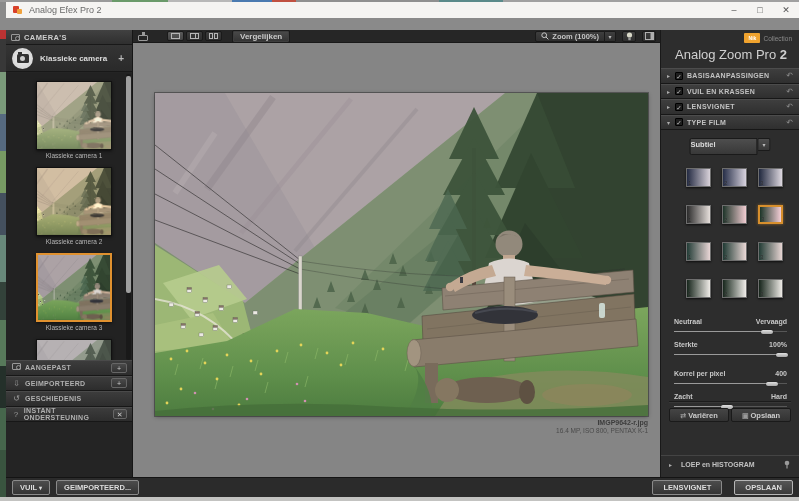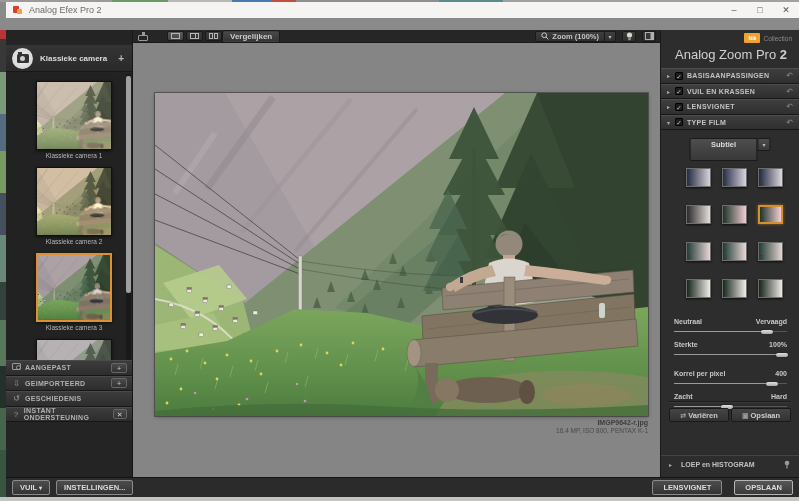--- a/index.html
+++ b/index.html
@@ -69,21 +69,21 @@
   .tb-export s { position:absolute; left:0; bottom:0; width:10px; height:6px; border:1px solid #9a9a9a; border-radius:1px; }
   .tb-export i { position:absolute; left:4px; top:0; width:3px; height:4px; background:#9a9a9a; }
   .viewbtns { display:flex; margin-left:18px; gap:2px; }
   .vbtn { width:17px; height:10px; border:1px solid #1a1a1a; border-radius:2px; background:linear-gradient(#3c3c3c,#2e2e2e); display:flex; align-items:center; justify-content:center; gap:1px; }
   .vbtn.active { background:linear-gradient(#5a5a5a,#444); }
   .vr { width:9px; height:6px; border:1px solid #b5b5b5; }
   .vr2 { width:9px; height:6px; border:1px solid #b5b5b5; position:relative; }
   .vr2:after { content:""; position:absolute; left:3.5px; top:0; width:1px; height:5px; background:#b5b5b5; }
   .vrh { width:4px; height:6px; border:1px solid #b5b5b5; }
   .btn { display:inline-block; background:linear-gradient(#4a4a4a,#333); border:1px solid #1a1a1a; border-radius:2px; color:#ccc; font-size:8px; font-weight:bold; padding:1px 7px; }
-  .tb-compare { box-shadow:0 0 0 1px #3e3e3e inset; }
+  .tb-compare { margin-left:10px; box-shadow:0 0 0 1px #3e3e3e inset; }
   .zoomgrp { margin-left:auto; display:flex; align-items:center; }
   .zoom-ctrl { display:flex; align-items:center; border:1px solid #1a1a1a; border-radius:2px 0 0 2px; background:linear-gradient(#3e3e3e,#2f2f2f); padding:1px 5px; height:11px; }
   .zoom-label { font-size:7.5px; font-weight:bold; color:#c5c5c5; margin-left:3px; }
   .zoom-arrow { width:11px; height:11px; border:1px solid #1a1a1a; border-left:none; border-radius:0 2px 2px 0; background:linear-gradient(#3e3e3e,#2f2f2f); color:#bbb; font-size:6px; text-align:center; line-height:10px; }
   .tb-iconbtn { width:14px; height:11px; margin-left:6px; border:1px solid #1a1a1a; border-radius:2px; background:linear-gradient(#3e3e3e,#2f2f2f); display:flex; align-items:center; justify-content:center; }
   .tb-iconbtn:last-child { margin-right:4px; }
 
   
   .canvas { position:absolute; left:127px; top:13px; right:139px; height:434px; background:#858585; }
   .photo { position:absolute; left:22px; top:50px; width:493px; height:323px; outline:1px solid rgba(35,35,35,.45); box-shadow:0 1px 4px rgba(0,0,0,.35); }
@@ -99,21 +99,21 @@
   .coll-label { font-size:6.5px; color:#8a8a8a; margin-left:3px; }
   .rp-title { position:absolute; top:17px; left:14px; font-size:13px; color:#d0d0d0; font-weight:normal; }
   .rp-title b { font-weight:bold; }
   .rp-sections { position:absolute; top:38px; left:0; right:0; }
   .rp-section { height:15.5px; background:linear-gradient(#3e3e3e,#2f2f2f); border-top:1px solid #4c4c4c; border-bottom:1px solid #171717; display:flex; align-items:center; padding:0 6px; }
   .rp-arrow { font-size:6px; color:#aaa; width:8px; }
   .rp-check { width:8px; height:8px; background:#1d1d1d; border:1px solid #000; border-radius:1px; color:#ccc; font-size:6.5px; line-height:7px; text-align:center; margin-right:4px; }
   .rp-label { font-size:7px; font-weight:bold; color:#c2c2c2; letter-spacing:.3px; }
   .rp-reset { margin-left:auto; font-size:8px; color:#8a8a8a; }
   .preset-wrap { position:absolute; top:108px; left:50%; transform:translateX(-50%); display:flex; }
-  .preset-btn { width:68px; height:23px; background:linear-gradient(#4e4e4e,#383838); border:1px solid #1a1a1a; border-radius:2px 0 0 2px; color:#ddd; font-size:7.5px; font-weight:bold; text-align:center; line-height:12px; }
+  .preset-btn { width:68px; height:17px; background:linear-gradient(#4e4e4e,#383838); border:1px solid #1a1a1a; border-radius:2px 0 0 2px; color:#ddd; font-size:7.5px; font-weight:bold; line-height:12px; }
   .preset-arrow { width:13px; height:13px; background:linear-gradient(#4e4e4e,#383838); border:1px solid #1a1a1a; border-left:1px solid #2a2a2a; border-radius:0 2px 2px 0; color:#bbb; font-size:6px; text-align:center; line-height:12px; }
   .film-grid { position:absolute; top:138px; left:25px; }
   .film-row { display:flex; gap:11px; margin-bottom:18px; }
   .film-cell { width:25px; height:19px; border:1px solid #6e6e6e; box-shadow:0 1px 2px rgba(0,0,0,.7); position:relative; }
   .film-cell.sel { border:2px solid #d78f2d; box-shadow:0 0 3px rgba(215,143,45,.6); }
   .film-num { position:absolute; left:1px; bottom:0; font-size:6px; color:rgba(25,25,25,.85); text-shadow:0 0 1px rgba(255,255,255,.25); }
   .sliders { position:absolute; top:288px; left:13px; right:12px; }
   .slider { margin-bottom:7px; }
   .slider.gap { margin-top:13px; }
   .sl-labels { display:flex; justify-content:space-between; }
@@ -319,20 +319,24 @@
     <div class="wctrls">
       <div class="wctrl">–</div>
       <div class="wctrl">□</div>
       <div class="wctrl">✕</div>
     </div>
   </div>
 
   <div class="app">
 
     <div class="sidebar">
+      <div class="sb-header">
+        <span class="cam-glyph"></span>
+        <span class="sb-header-label">CAMERA'S</span>
+      </div>
       <div class="sb-selector">
         <div class="sel-circle">
             <span class="sel-cam"></span>
           </div>
         <span class="sel-label">Klassieke camera</span>
         <span class="sel-add">+</span>
       </div>
       <div class="thumbs" id="camera-thumbs">
           <div class="cam-thumb">
             <div class="cam-img">
@@ -583,21 +587,21 @@
         <span class="loupe-label">LOEP en HISTOGRAM</span>
         <svg class="pin" width="8" height="9" viewBox="0 0 8 9">
             <circle cx="4" cy="3" r="2.3" fill="#9a9a9a"></circle>
             <path d="M4,5 L4,8.5" stroke="#9a9a9a" stroke-width="1.2"></path>
           </svg>
       </div>
     </div>
 
     <div class="footer">
       <span class="fo-btn"><span>VUIL</span> <span style="font-size:6px">▾</span></span>
-      <span class="fo-btn">INSTELLINGEN...</span>
+      <span class="fo-btn">GEIMPORTEERD...</span>
       <div class="fo-right">
         <span class="fo-btn big">LENSVIGNET</span>
         <span class="fo-btn big primary">OPSLAAN</span>
       </div>
     </div>
 
   </div>
   <div class="win-bottom"></div>
 </div>
 

